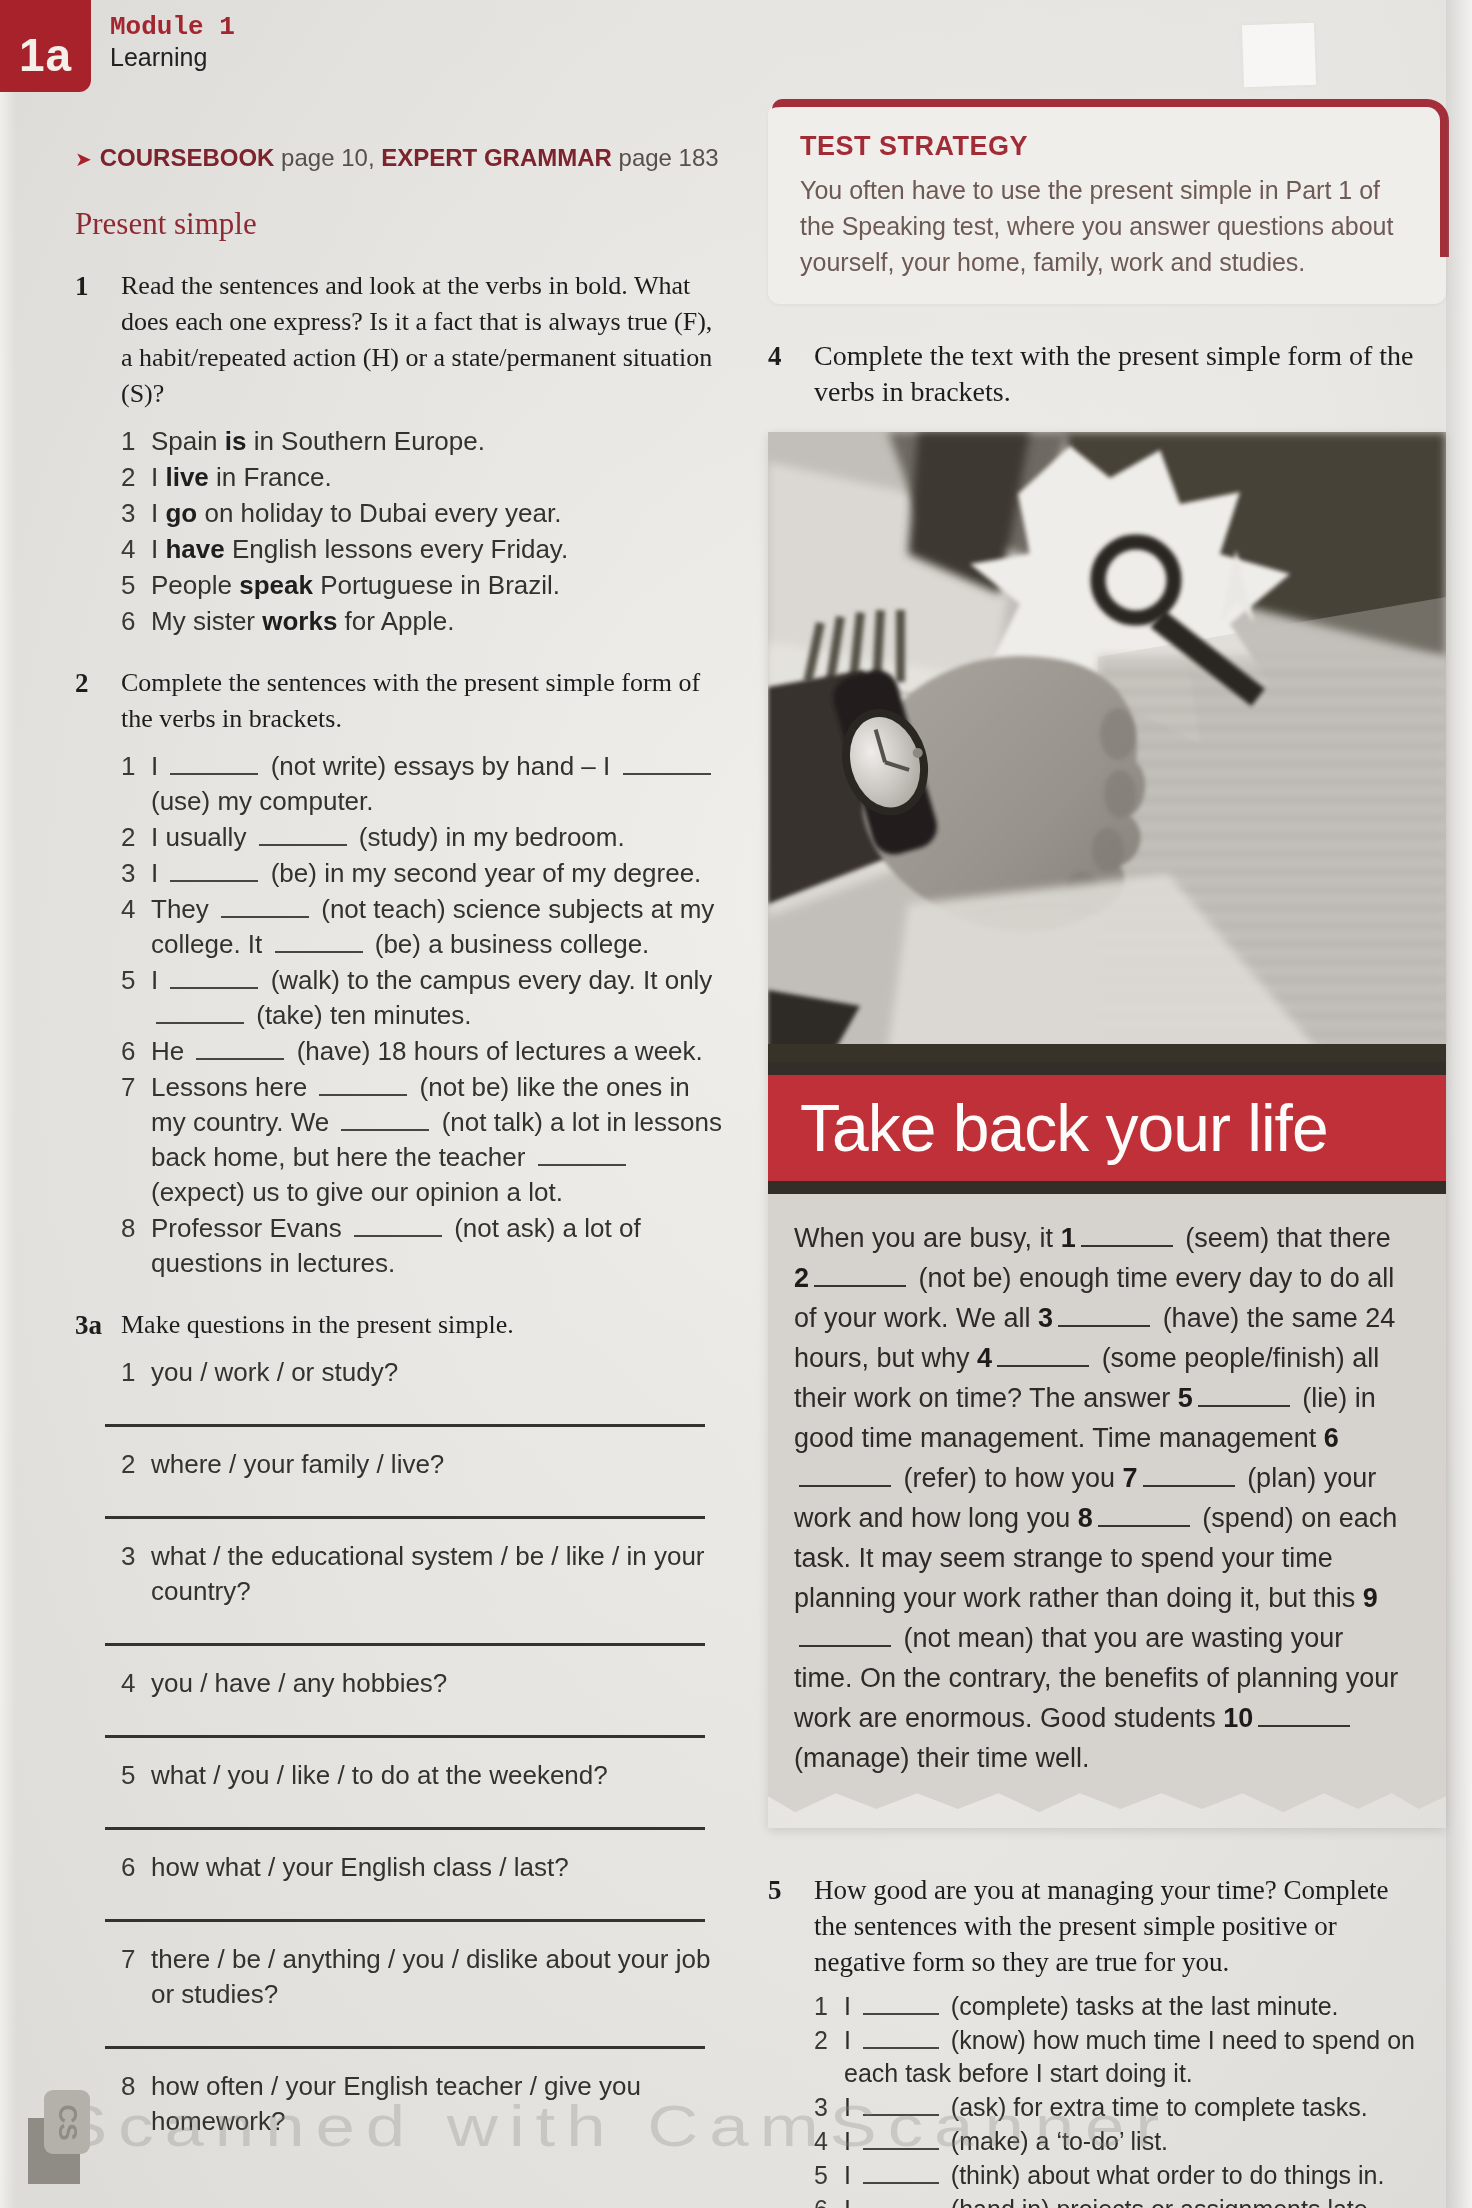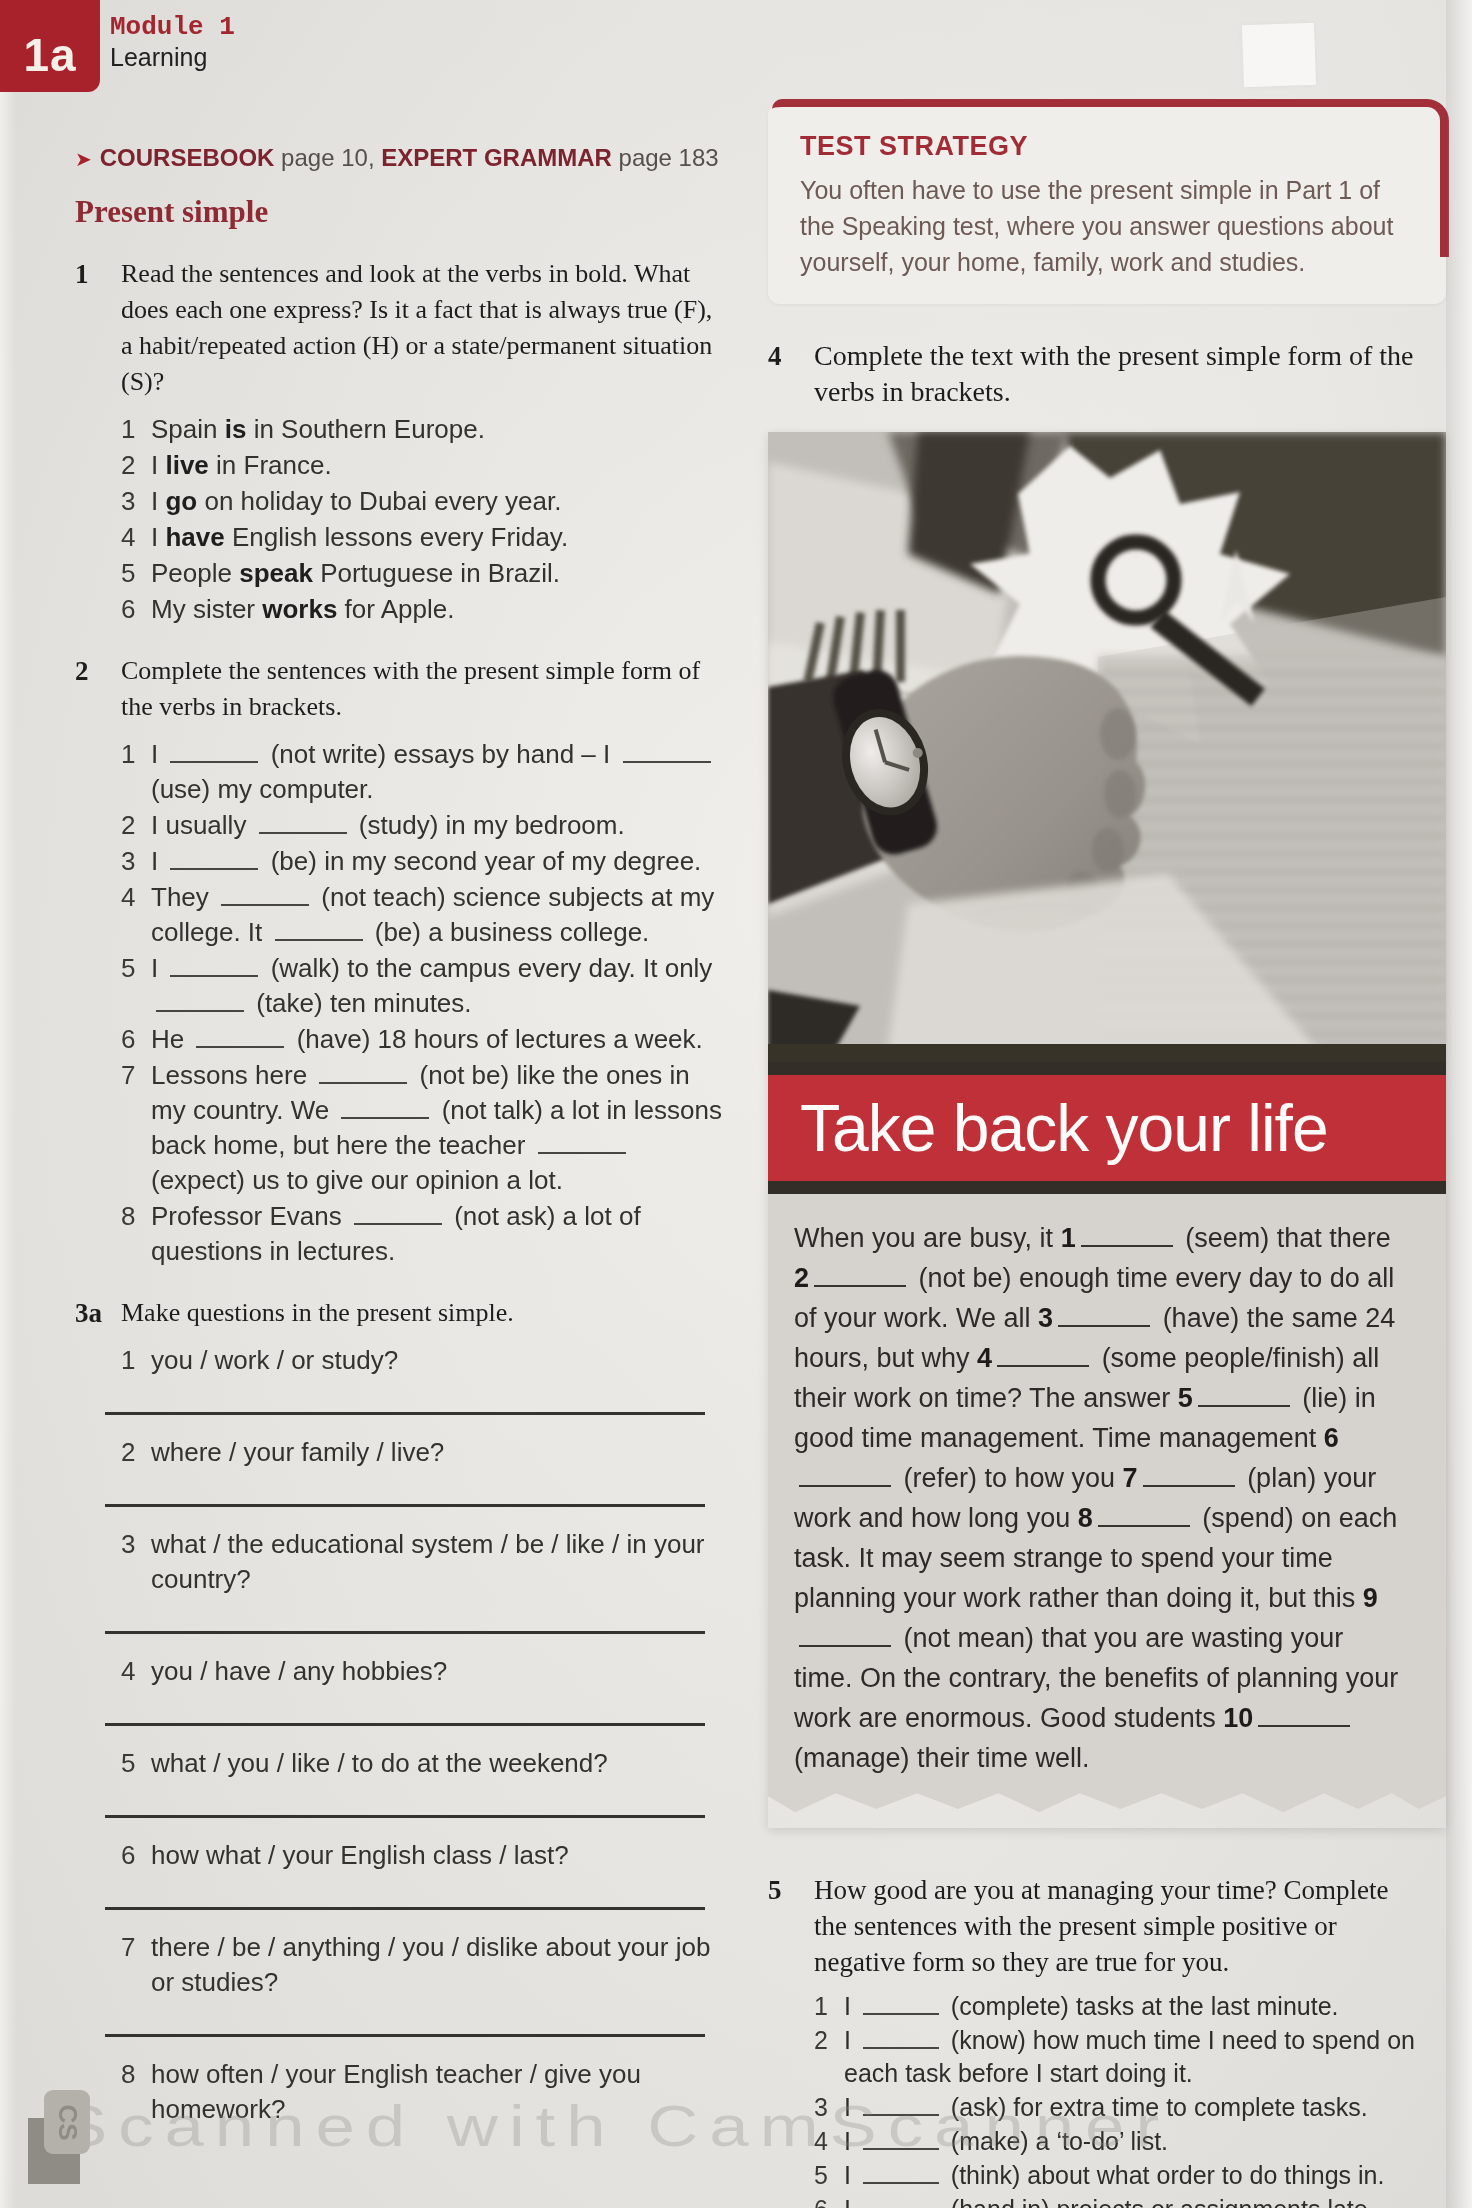--- a/index.html
+++ b/index.html
@@ -8,21 +8,21 @@
   .page{position:absolute;inset:0;
         background:linear-gradient(100deg,#e3e1dd 0%,#e9e7e3 35%,#eceae6 70%,#e6e4e0 100%);}
   .page-shade{position:absolute;inset:0;pointer-events:none;
         background:radial-gradient(120% 90% at 55% 40%, rgba(255,255,255,0.25), rgba(0,0,0,0.06));}
   .edge-right{position:absolute;top:0;right:0;width:26px;height:100%;
         background:linear-gradient(90deg,rgba(0,0,0,0.06),#f3f2f0);}
   .edge-left{position:absolute;top:92px;left:0;width:16px;height:100%;
         background:linear-gradient(90deg,#f1efec,rgba(241,239,236,0));}
 
   
-  .tab{position:absolute;left:0;top:0;width:100px;height:92px;background:#a8222b;
+  .tab{position:absolute;left:0;top:0;width:91px;height:92px;background:#a8222b;
        border-radius:0 0 12px 0;color:#f4efe9;display:flex;align-items:flex-end;
        justify-content:center;padding-bottom:10px;box-sizing:border-box;
        font-family:"Liberation Sans",sans-serif;font-weight:bold;font-size:46px;letter-spacing:1px;}
   .module-block{position:absolute;left:110px;top:12px;line-height:30px;}
   .module-title{font-family:Liberation Mono, monospace;font-weight:bold;font-size:26px;color:#a3262f;}
   .module-subtitle{font-size:25px;color:#22211f;}
   .white-patch{position:absolute;left:1243px;top:24px;width:72px;height:62px;
        background:#f7f6f4;transform:rotate(-2deg);box-shadow:0 0 6px rgba(0,0,0,0.04);}
 
   
@@ -31,21 +31,21 @@
 
   .section-bar{margin-left:13px;width:500px;height:66px;padding-left:16px;
        display:flex;align-items:center;box-sizing:border-box;
        background:linear-gradient(90deg,#a09d98 0%,#b3b0ab 45%,#ccc9c4 75%,rgba(220,218,214,0) 100%);}
   .section-title{font-family:"Liberation Serif",serif;font-weight:bold;font-size:41px;
        color:#8e2a33;text-shadow:1px 1px 0 rgba(60,20,20,0.25);}
   .ref-line{margin-top:34px;font-size:24px;display:flex;align-items:baseline;gap:8px;}
   .ref-arrow{color:#a8222b;font-size:20px;}
   .ref-line .ref-b{font-weight:bold;color:#7c232e;}
   .ref-line .ref-n{color:#55504b;margin-top:28px;}
-  .topic{margin-top:22px;font-family:"Liberation Serif",serif;font-weight:bold;
+  .topic{margin-top:34px;font-family:"Liberation Serif",serif;font-weight:normal;
        font-size:31px;color:#8e2a33;}
 
   
   .ex{margin-top:26px;}
   .ex-head{display:flex;}
   .ex-num{flex:0 0 46px;font-family:"Liberation Serif",serif;font-weight:bold;
        font-size:27px;color:#1e1d1b;line-height:36px;}
   .ex-instr{margin:0;font-family:"Liberation Serif",serif;font-weight:normal;
        font-size:26px;line-height:36px;color:#1e1d1b;width:600px;}
   .ex-body{padding-left:46px;margin-top:12px;}

